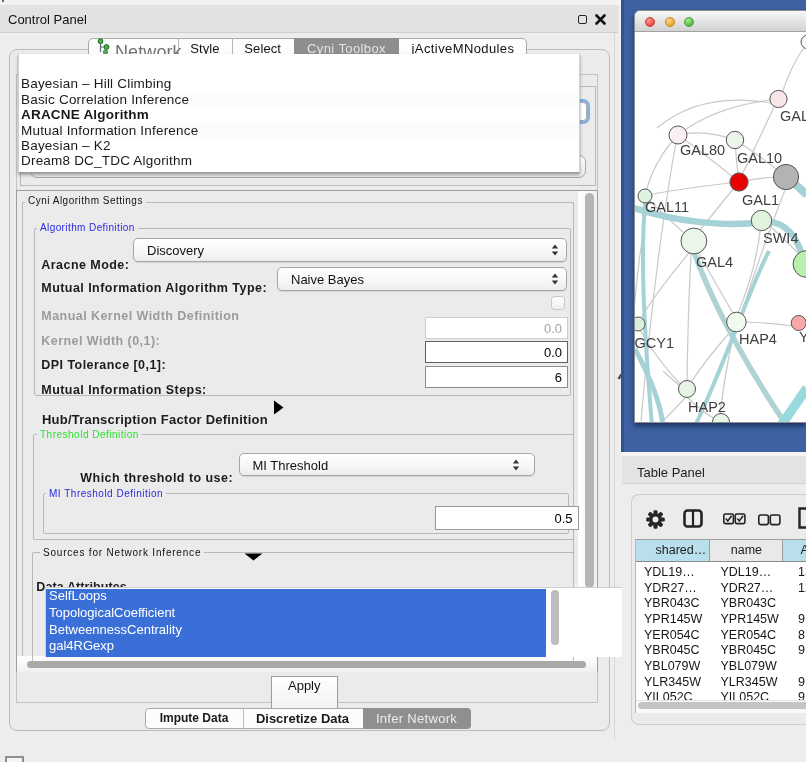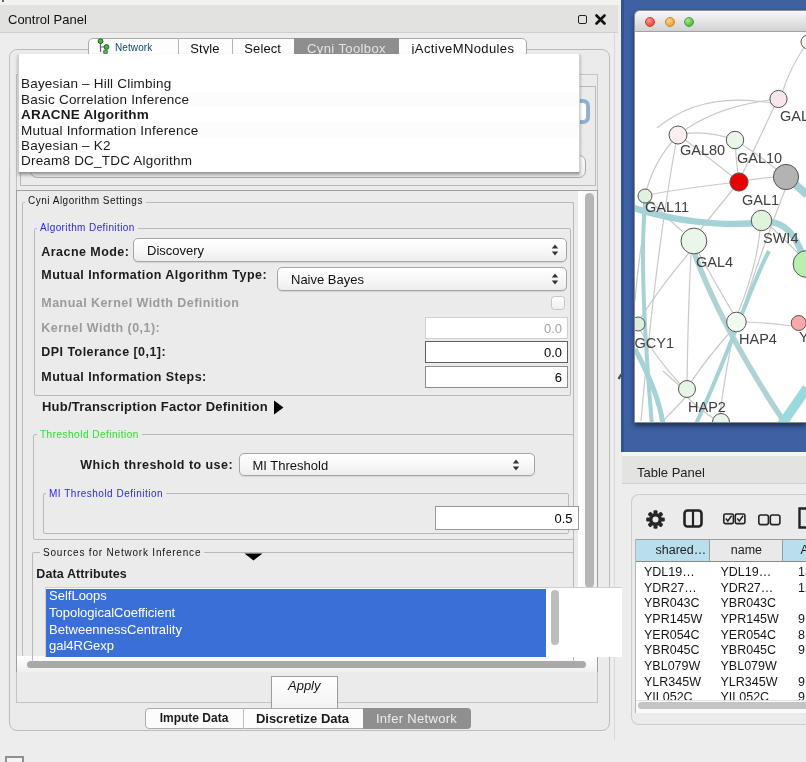--- a/index.html
+++ b/index.html
@@ -1,19 +1,19 @@
 <!DOCTYPE html>
 <html><head>
 <meta charset="utf-8">
 <style>
 * { margin:0; padding:0; box-sizing:border-box; }
 html,body { width:806px; height:762px; background:#ededed; font-family:"Liberation Sans", sans-serif; overflow:hidden; }
 #stage { position:relative; width:806px; height:762px; overflow:hidden; }
 .abs { position:absolute; }
-.lbl { position:absolute; font-size:12.5px; font-weight:bold; color:#1c1c1c; white-space:nowrap; letter-spacing:0.45px; }
+.lbl { position:absolute; font-size:12.5px; font-weight:bold; color:#1c1c1c; white-space:nowrap; letter-spacing:0.45px;margin-top:13px; }
 .lblgray { color:#9b9b9b; }
 .combo { position:absolute; border:1px solid #a6a6a6; border-radius:5px; background:linear-gradient(#ffffff,#f6f6f6 60%,#ededed); box-shadow:0 1px 1px rgba(0,0,0,0.1); }
 .combo .ctext { position:absolute; left:13px; top:50%; transform:translateY(-50%); font-size:13px; color:#111; white-space:nowrap; }
 .combo svg { position:absolute; right:7px; top:50%; transform:translateY(-50%); }
 .tfield { position:absolute; background:#fff; font-size:13px; }
 .tfield span { position:absolute; right:5px; top:50%; transform:translateY(-50%); }
 .ttl { position:absolute; font-size:10px; background:#ebebeb; padding:0 3px; white-space:nowrap; letter-spacing:0.5px; }
 </style>
 </head>
 <body>
@@ -40,21 +40,21 @@
 <div class="abs" style="left:88px;top:37.5px;width:439px;height:20px;background:#fdfdfd;border:1px solid #a9a9a9;border-radius:5px;"></div>
 <div class="abs" style="left:178.4px;top:37.5px;width:1px;height:20px;background:#b5b5b5;"></div>
 <div class="abs" style="left:231.7px;top:37.5px;width:1px;height:20px;background:#b5b5b5;"></div>
 <div class="abs" style="left:294px;top:37.5px;width:105px;height:20px;background:#8e8e8e;"></div>
 <svg class="abs" style="left:96px;top:38px;" width="15" height="16" viewBox="0 0 15 16">
       <path d="M4.5 4.5 L4.5 14 M4.5 9 L9.5 9 M9.5 9 L9.5 13.5" stroke="#5a6a7a" stroke-width="1.2" fill="none"></path>
       <circle cx="4.5" cy="3.2" r="2.4" fill="#4caf50" stroke="#1c6b1c" stroke-width="1"></circle>
       <circle cx="10.5" cy="9" r="2.4" fill="#4caf50" stroke="#1c6b1c" stroke-width="1"></circle>
       <circle cx="9.5" cy="14" r="2.2" fill="#55a855" stroke="#3d8b3d" stroke-width="0.8"></circle>
     </svg>
-<div class="abs" style="left:115px;top:42px;font-size:10px;letter-spacing:0.1px;color:#0c4a6e;">Network</div>
+<div class="abs" style="left:115px;top:42px;font-size:18px;letter-spacing:0.1px;color:#737373;">Network</div>
 <div class="abs" style="left:178.4px;top:41px;width:53px;text-align:center;font-size:13px;letter-spacing:0.1px;color:#111;">Style</div>
 <div class="abs" style="left:231.7px;top:41px;width:62px;text-align:center;font-size:13px;letter-spacing:0.1px;color:#111;">Select</div>
 <div class="abs" style="left:294px;top:41px;width:105px;text-align:center;font-size:13px;letter-spacing:0.4px;color:#e4e4e4;">Cyni Toolbox</div>
 <div class="abs" style="left:399px;top:41px;width:128px;text-align:center;font-size:13px;letter-spacing:0.4px;color:#111;">jActiveMNodules</div>
 
 <div class="abs" style="left:30px;top:102px;width:557px;height:19px;border:1px solid #b0b0b0;border-radius:4px;background:#fff;box-shadow:0 0 0 3px rgba(100,155,220,0.75);"></div>
 <div class="abs" style="left:30px;top:155px;width:556px;height:22.5px;border:1px solid #a9a9a9;border-radius:7px;background:linear-gradient(#fdfdfd,#ececec);"></div>
 
 <div class="abs" style="left:16px;top:189.5px;width:582px;height:482.5px;border:1px solid #9f9f9f;background:#ebebeb;"></div>
 
@@ -129,21 +129,21 @@
       <path d="M0.5 0.5 L18.5 0.5 L9.5 7.5 Z" fill="#000"></path>
     </svg>
 <div class="lbl" style="left:36.3px;top:566.5px;letter-spacing:0.1px;">Data Attributes</div>
 
 <div class="abs" style="left:45px;top:586.5px;width:604px;height:70.5px;background:#fff;border:1px solid #cfcfcf;border-bottom:none;overflow:hidden;">
   <div style="position:absolute;left:0;top:1px;width:500.4px;height:68px;background:#3a6fd8;"></div>
   <div style="position:absolute;left:3px;top:0.5px;font-size:13px;color:#fff;line-height:16.8px;">SelfLoops<br>TopologicalCoefficient<br>BetweennessCentrality<br>gal4RGexp</div>
   <div style="position:absolute;left:504.6px;top:2.5px;width:8.8px;height:54.5px;background:#bdbdbd;border-radius:4.4px;"></div>
 </div>
 
-<div class="abs" style="left:271px;top:675.5px;width:66.5px;height:36px;border:1px solid #9e9e9e;border-radius:0;background:linear-gradient(#ffffff,#f1f1f1);box-shadow:0 1px 1px rgba(0,0,0,0.12);text-align:center;font-size:13px;color:#111;line-height:18.5px;font-style:italic;">Apply</div>
+<div class="abs" style="left:271px;top:675.5px;width:66.5px;height:36px;border:1px solid #9e9e9e;border-radius:0;background:linear-gradient(#ffffff,#f1f1f1);box-shadow:0 1px 1px rgba(0,0,0,0.12);text-align:center;font-size:13px;color:#111;line-height:18.5px;">Apply</div>
 
 <div class="abs" style="left:144.5px;top:708px;width:326px;height:20.5px;background:#fcfcfc;border:1px solid #ababab;border-radius:4px;"></div>
 <div class="abs" style="left:242.5px;top:708px;width:1px;height:20.5px;background:#bdbdbd;"></div>
 <div class="abs" style="left:362.5px;top:708px;width:108px;height:20.5px;background:#8f8f8f;border-radius:0 4px 4px 0;"></div>
 <div class="abs" style="left:146px;top:711px;width:96px;text-align:center;font-size:12px;font-weight:bold;color:#1a1a1a;">Impute Data</div>
 <div class="abs" style="left:243px;top:711px;width:119px;text-align:center;font-size:13px;font-weight:bold;color:#1a1a1a;">Discretize Data</div>
 <div class="abs" style="left:362.5px;top:711px;width:108px;text-align:center;font-size:13px;color:#ededed;letter-spacing:0.3px;">Infer Network</div>
 
 <div class="abs" style="left:5px;top:756px;width:19px;height:10px;border:2px solid #8f8f8f;background:#f4f4f4;"></div>
 

